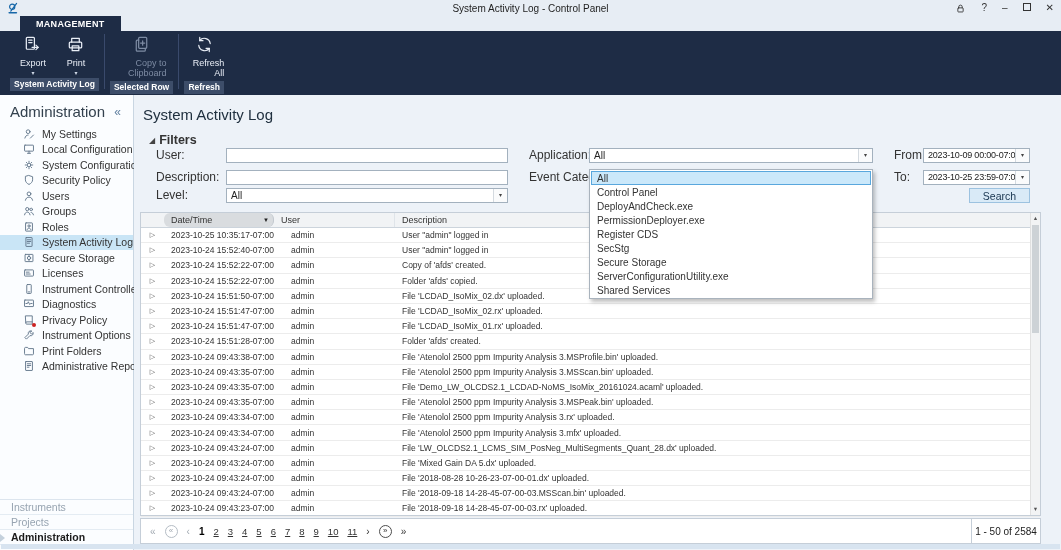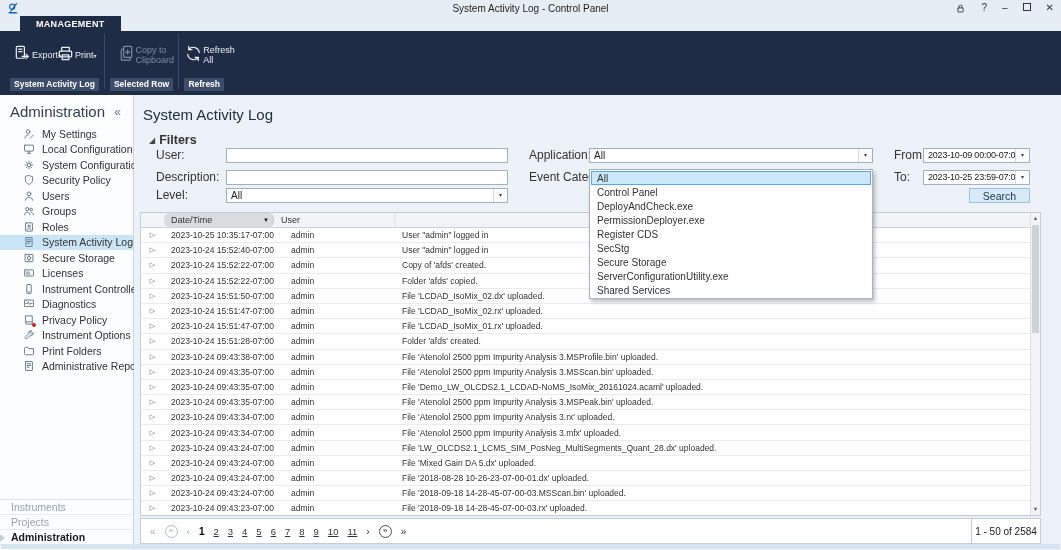--- a/index.html
+++ b/index.html
@@ -21,21 +21,21 @@
   .win-controls .wc { line-height:10px; cursor:default; }
   .wc svg { width:11px; height:11px; display:block; }
   .wc-max { width:8px; height:8px; border:1px solid #333; display:inline-block; }
 
   
   .tab-row { height:15px; background:#e7edf4; display:flex; padding-left:20px; }
   .ribbon-tab { background:#1e2c45; color:#fff; font-size:9px; font-weight:bold; padding:0 16px; display:flex; align-items:center; letter-spacing:.3px; }
   .ribbon { height:64px; background:#1e2c45; display:flex; align-items:stretch; padding-left:5px; }
   .ribbon-group { display:flex; flex-direction:column; padding-top:4px; }
   .rg-buttons { flex:1; display:flex; justify-content:center; gap:3px; padding:0 5px; }
-  .rbtn { display:flex; flex-direction:row; align-items:center; color:#e9eef6; font-size:9px; width:40px; text-align:left; line-height:1.1; cursor:default; }
+  .rbtn { display:flex; flex-direction:column; align-items:center; color:#e9eef6; font-size:9px; width:40px; text-align:right; line-height:1.1; cursor:default; }
   .rbtn.wide { width:50px; }
   .rbtn svg { width:19px; height:19px; margin-bottom:2px; flex:none; }
   .rbtn .caret { font-size:6px; line-height:6px; color:#cfd8e6; margin-top:1px; }
   .rbtn.disabled { color:#7d8ba3; }
   .rg-label { height:13px; line-height:13px; background:#3d4d69; color:#fff; font-size:8.5px; font-weight:bold; text-align:center; margin:2px 5px 4px; padding:0 4px; white-space:nowrap; }
   .rg-sep { width:1px; background:#3a4a6c; margin:3px 0 6px; }
 
   
   .app-body { display:flex; height:455px; }
 
@@ -393,20 +393,21 @@
       <div class="search-btn">Search</div>
 
       <div class="table-panel">
         <div class="thead">
           <div class="th c-exp"></div>
           <div class="th c-date">
             <span>Date/Time</span>
             <span class="sort">▼</span>
           </div>
           <div class="th c-user">User</div>
+          <div class="th c-desc">Description</div>
         </div>
         <div class="tbody">
             <div class="trow">
               <div class="td c-exp">▷</div>
               <div class="td c-date">2023-10-25 10:35:17-07:00</div>
               <div class="td c-user">admin</div>
               <div class="td c-desc">User "admin" logged in</div>
             </div>
             <div class="trow">
               <div class="td c-exp">▷</div>

